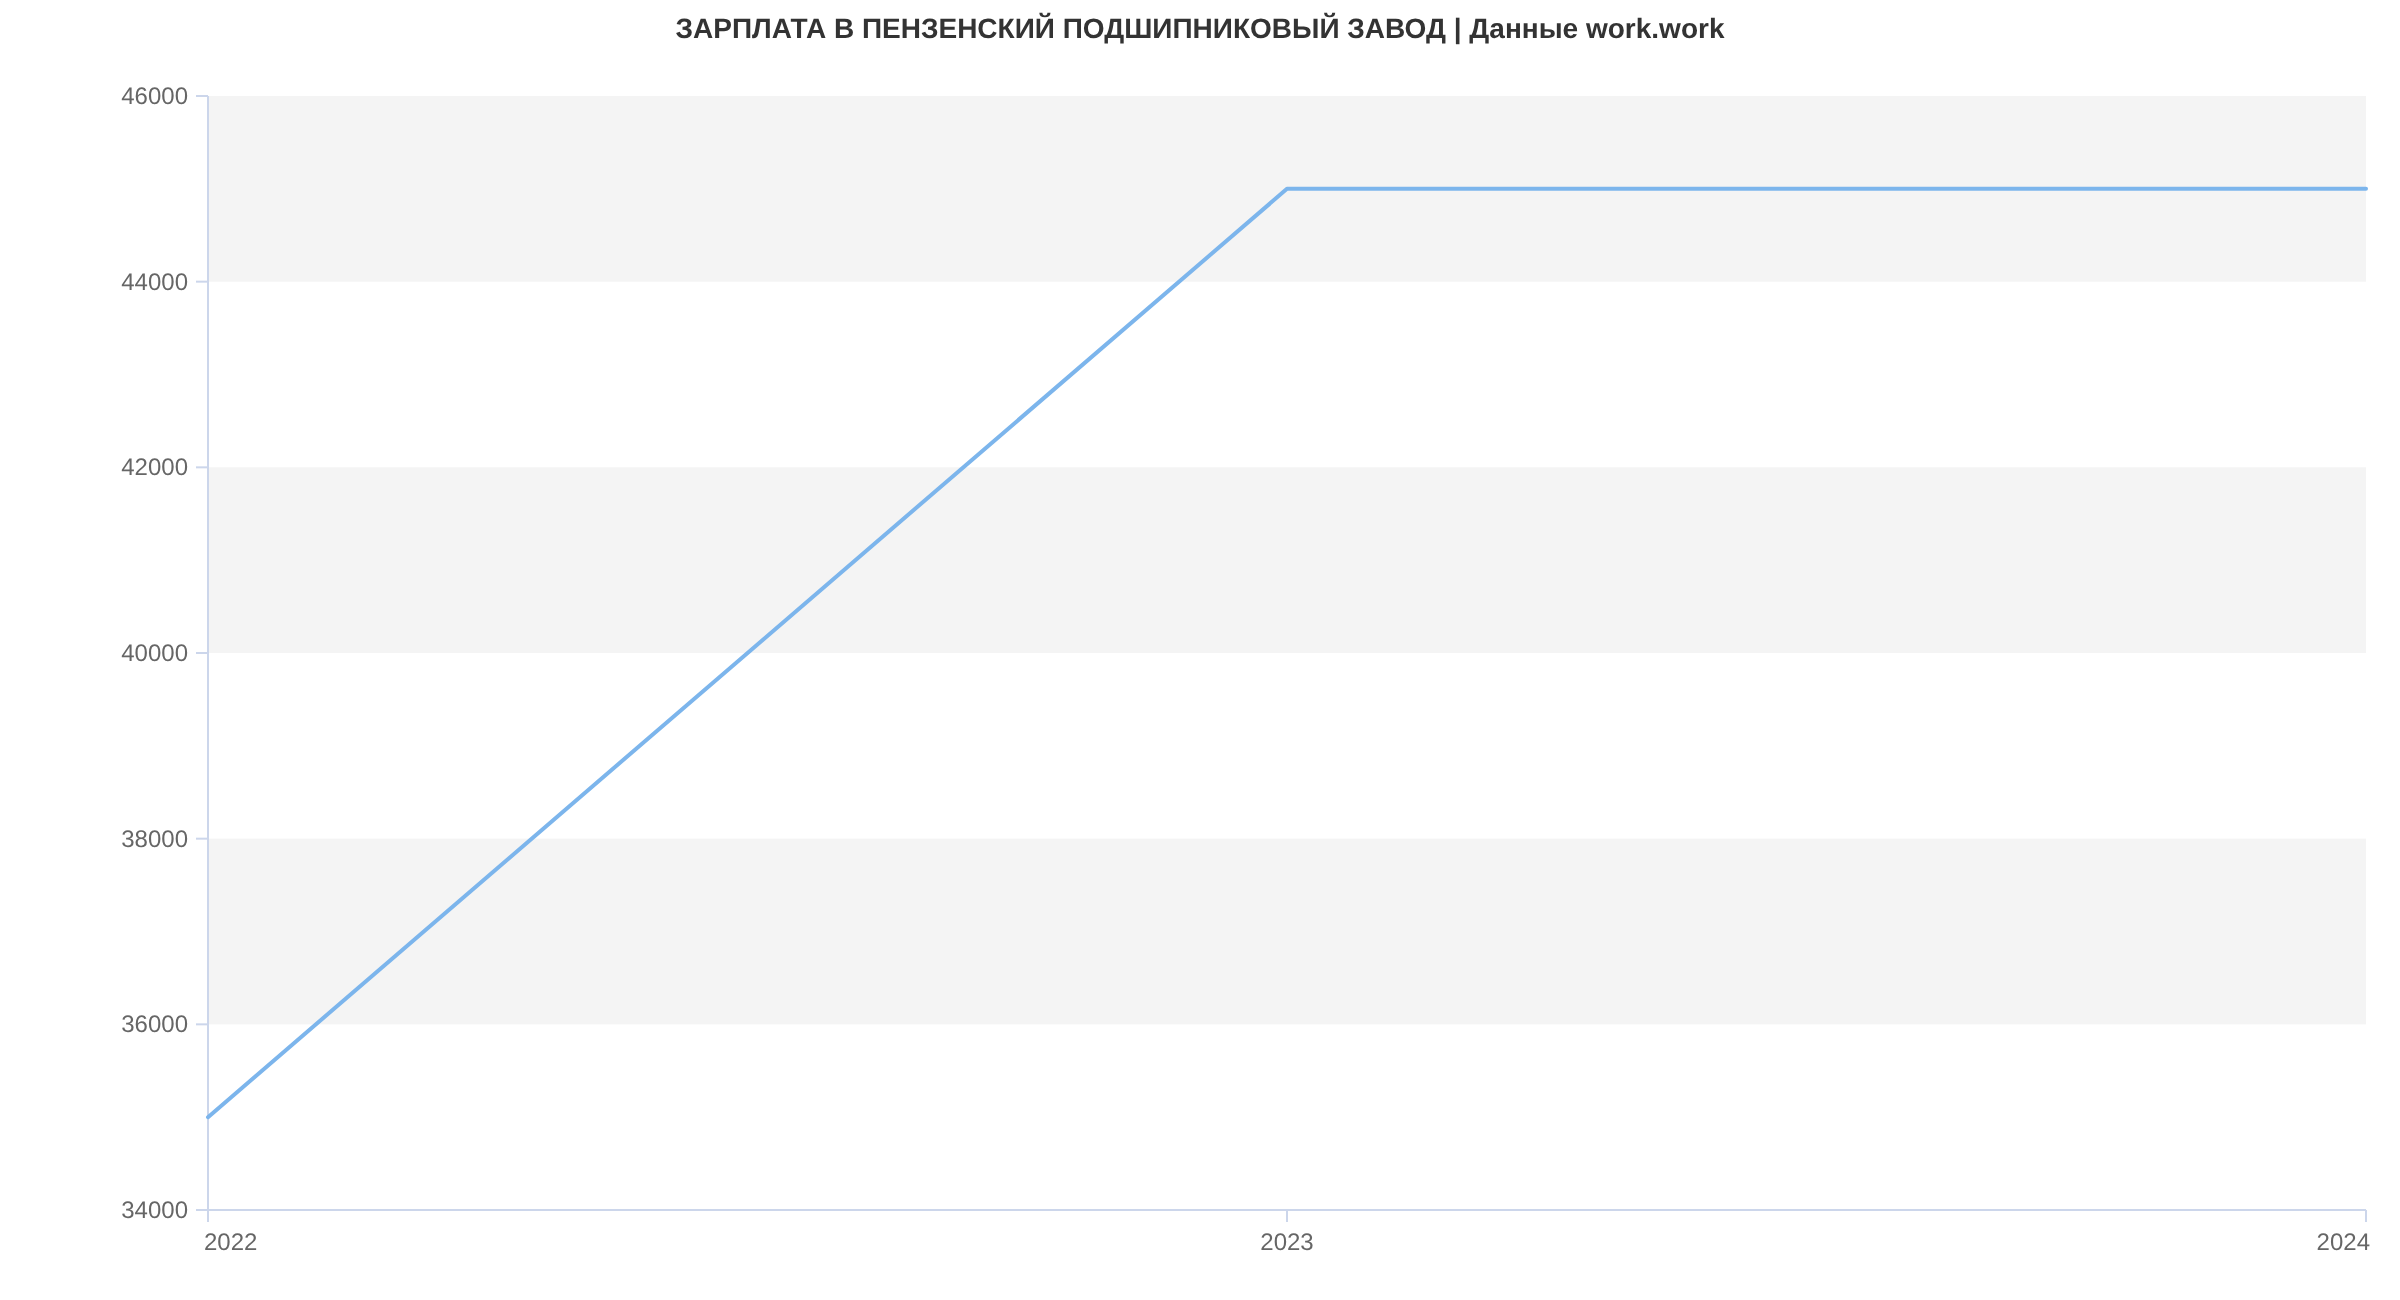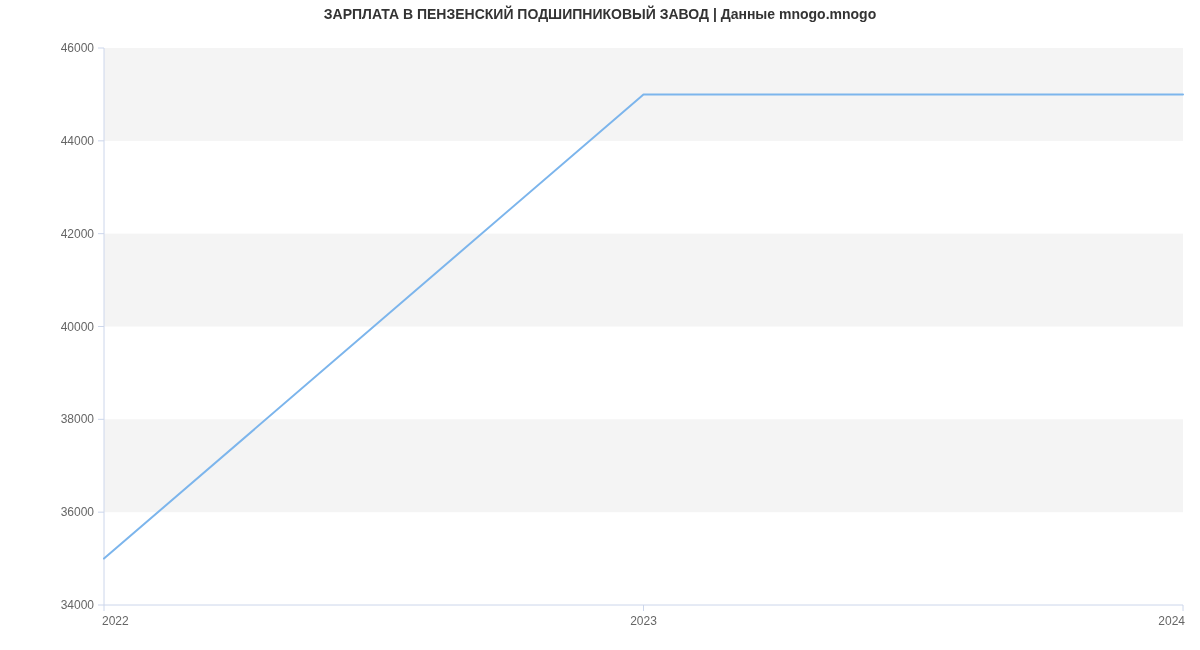--- a/index.html
+++ b/index.html
@@ -39,21 +39,21 @@
     stroke: #7cb5ec;
     stroke-width: 2;
     stroke-linejoin: round;
     stroke-linecap: round;
   }
 </style>
 </head>
 <body>
 
 <div class="chart-wrap">
-  <div class="title">ЗАРПЛАТА В  ПЕНЗЕНСКИЙ ПОДШИПНИКОВЫЙ ЗАВОД | Данные mnogo.mnogo</div>
+  <div class="title">ЗАРПЛАТА В  ПЕНЗЕНСКИЙ ПОДШИПНИКОВЫЙ ЗАВОД | Данные work.work</div>
   <svg id="chart-svg" width="1200" height="650">
       <rect x="104" y="419.33333333333337" width="1079" height="92.83333333333337" class="grid-band"></rect>
       <rect x="104" y="233.66666666666669" width="1079" height="92.83333333333331" class="grid-band"></rect>
       <rect x="104" y="48" width="1079" height="92.83333333333331" class="grid-band"></rect>
       <line x1="98" y1="605" x2="104" y2="605" class="tick-line"></line>
       <text x="94" y="609" text-anchor="end" class="tick-label">34000</text>
       <line x1="98" y1="512.1666666666667" x2="104" y2="512.1666666666667" class="tick-line"></line>
       <text x="94" y="516.1666666666667" text-anchor="end" class="tick-label">36000</text>
       <line x1="98" y1="419.33333333333337" x2="104" y2="419.33333333333337" class="tick-line"></line>
       <text x="94" y="423.33333333333337" text-anchor="end" class="tick-label">38000</text>

